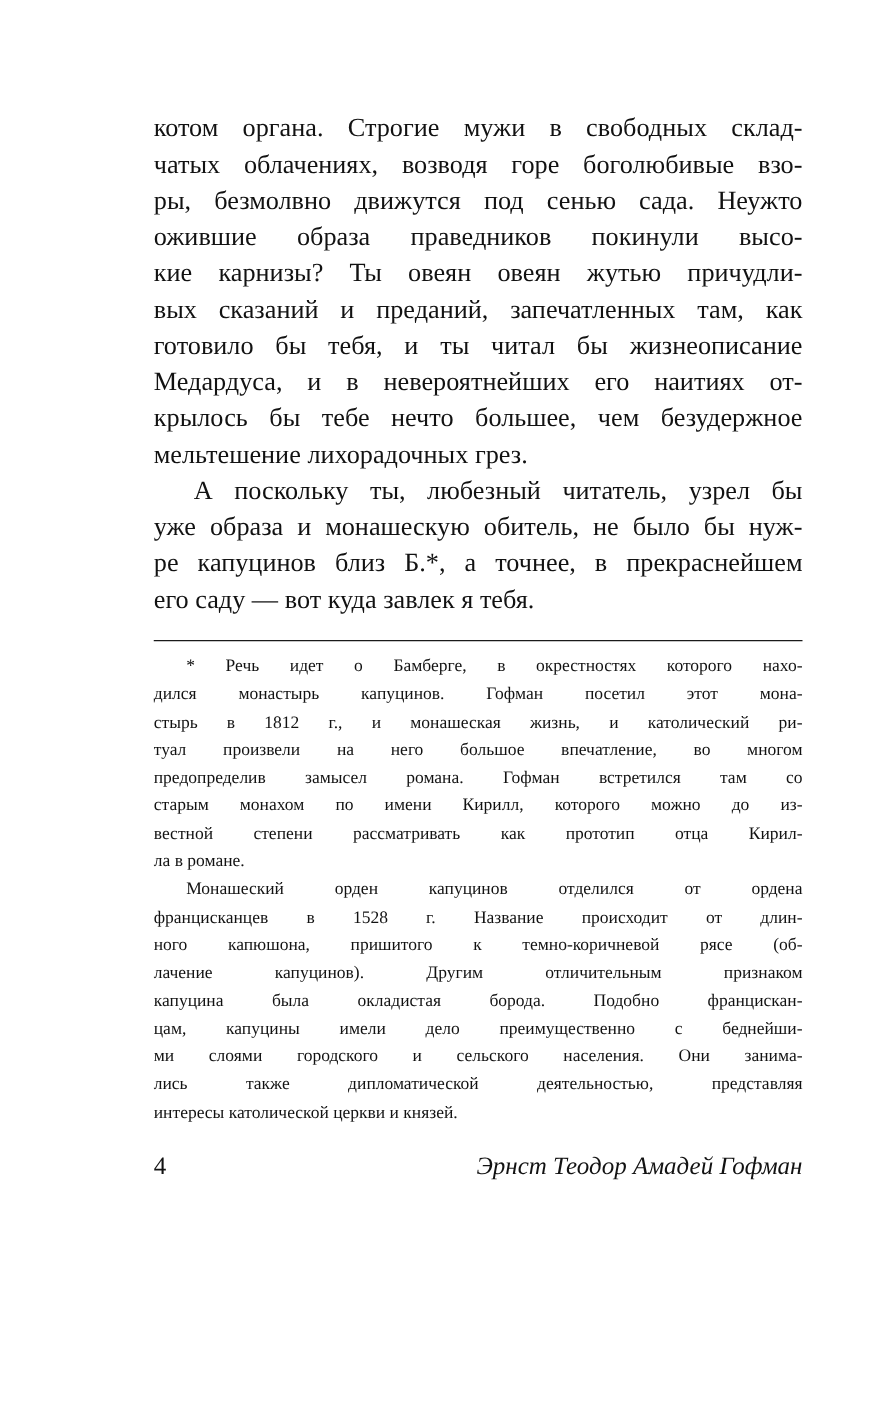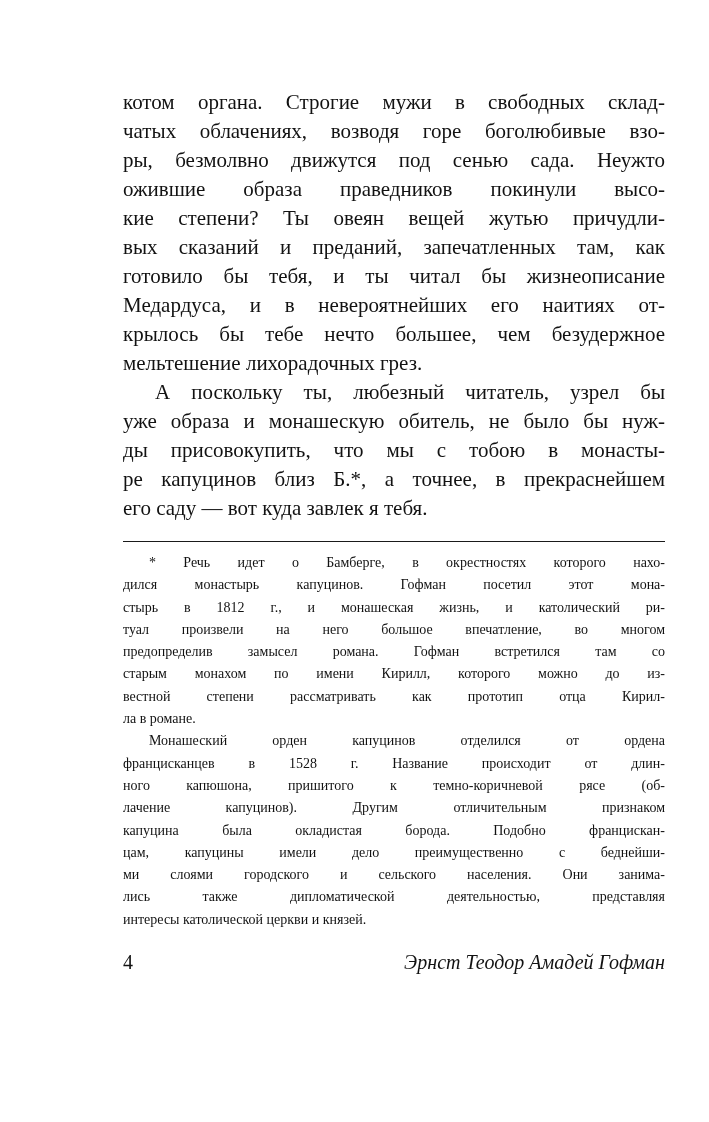--- a/index.html
+++ b/index.html
@@ -11,21 +11,21 @@
       height: 1122px;
       background: #ffffff;
       color: #121212;
       font-family: "Liberation Serif", "DejaVu Serif", serif;
       overflow: hidden;
     }
     .page {
       box-sizing: border-box;
       width: 709px;
       height: 1122px;
-      padding: 88px 44px 0 123px;
+      padding: 88px 67px 0 123px;
       position: relative;
       background: #ffffff;
     }
     .main-text {
       font-size: 21px;
       line-height: 29px;
     }
     .footnote-text {
       font-size: 14px;
       line-height: 22.3px;
@@ -66,32 +66,31 @@
 
 <div class="page">
 
   <section class="main-text">
 
     <div>
       <div class="ln">котом органа. Строгие мужи в свободных склад-</div>
       <div class="ln">чатых облачениях, возводя горе боголюбивые взо-</div>
       <div class="ln">ры, безмолвно движутся под сенью сада. Неужто</div>
       <div class="ln">ожившие образа праведников покинули высо-</div>
-      <div class="ln">кие степени? Ты овеян вещей жутью причудли-</div>
+      <div class="ln">кие карнизы? Ты овеян овеян жутью причудли-</div>
       <div class="ln">вых сказаний и преданий, запечатленных там, как</div>
       <div class="ln">готовило бы тебя, и ты читал бы жизнеописание</div>
       <div class="ln">Медардуса, и в невероятнейших его наитиях от-</div>
       <div class="ln">крылось бы тебе нечто большее, чем безудержное</div>
       <div class="ln ln-end">мельтешение лихорадочных грез.</div>
     </div>
 
     <div>
       <div class="ln ind">А поскольку ты, любезный читатель, узрел бы</div>
       <div class="ln">уже образа и монашескую обитель, не было бы нуж-</div>
-      <div class="ln">ды присовокупить, что мы с тобою в монасты-</div>
       <div class="ln">ре капуцинов близ Б.*, а точнее, в прекраснейшем</div>
       <div class="ln ln-end">его саду — вот куда завлек я тебя.</div>
     </div>
 
   </section>
 
   <div class="fn-rule"></div>
 
   <section class="footnote-text">
 

